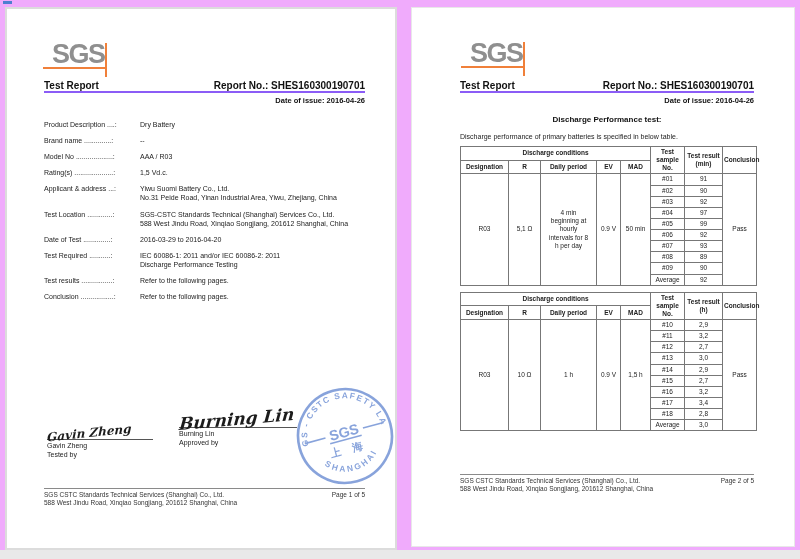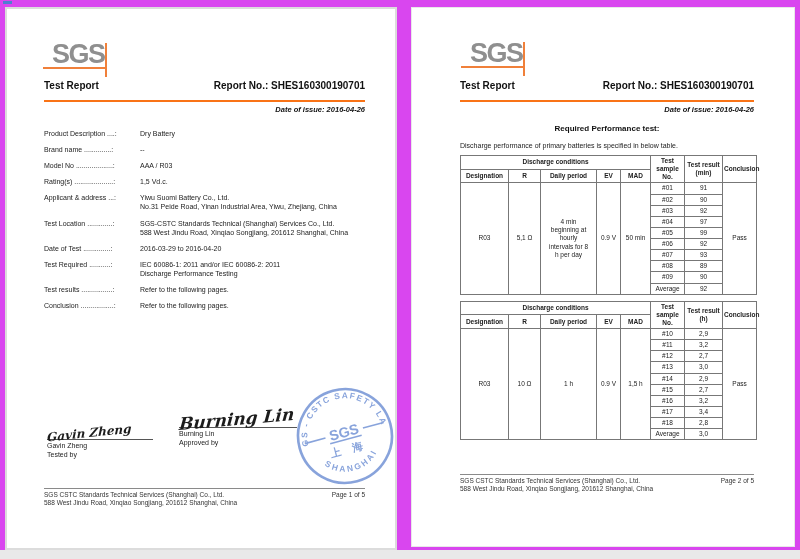--- a/index.html
+++ b/index.html
@@ -1,34 +1,34 @@
 <!DOCTYPE html>
 <html><head>
 <meta charset="utf-8">
 <style>
   * { margin:0; padding:0; box-sizing:border-box; }
   html,body { width:800px; height:559px; background:#ffffff; font-family:"Liberation Sans", sans-serif; overflow:hidden; }
-  .canvas { position:relative; width:800px; height:559px; background:#d946ef; }
+  .canvas { position:relative; width:800px; height:559px; background:#f0abfc; }
   .desk-strip { position:absolute; left:0; top:550px; width:800px; height:9px; background:#e9e9e9; }
   .blue-artifact { position:absolute; left:3px; top:1px; width:9px; height:3px; background:#4d7fd0; }
 
   .page { position:absolute; background:#ffffff; }
   .page-left  { left:5px;  top:7px; width:392px; height:543px; border:2px solid #dcdcdc; }
   .page-right { left:411px; top:7px; width:384px; height:540px; border:1px solid #e8e8e8; }
 
   
   .logo { position:relative; display:inline-block; }
   .logo-text { font-size:27px; font-weight:bold; color:#8f8f8f; letter-spacing:-1.5px; line-height:1; }
   .logo-hline { position:absolute; left:-9px; bottom:-1px; right:-1px; height:2px; background:#f0803a; }
   .logo-vline { position:absolute; right:-2px; top:2px; width:2px; height:34px; background:#f0803a; }
 
   
-  .hdr-row { display:flex; justify-content:space-between; align-items:flex-end; border-bottom:2px solid #f97316; padding-bottom:9px; }
+  .hdr-row { display:flex; justify-content:space-between; align-items:flex-end; border-bottom:2px solid #8b5cf6; padding-bottom:0; }
   .hdr-title, .hdr-reportno { font-size:10px; font-weight:bold; color:#111; }
-  .hdr-date { text-align:right; font-size:7.5px; font-weight:bold; color:#111; margin-top:3px;font-style:italic; }
+  .hdr-date { text-align:right; font-size:7.5px; font-weight:bold; color:#111; margin-top:3px; }
 
   
   .p1-content { padding:0 30px 0 37px; }
   .p1-logo-wrap { margin:32px 0 0 8px; }
   .p1-hdr { margin-top:12px; }
   .fields { margin-top:15px; }
   .field-row { display:flex; font-size:7px; color:#222; margin-bottom:7px; line-height:1.3; }
   .field-label { width:96px; flex-shrink:0; }
   .field-value { flex:1; white-space:pre-line; }
 
@@ -188,21 +188,21 @@
           <span class="logo-vline"></span>
         </div>
       </div>
 
       <div class="hdr-row p2-hdr">
         <span class="hdr-title">Test Report</span>
         <span class="hdr-reportno">Report No.: SHES160300190701</span>
       </div>
       <div class="hdr-date">Date of issue: 2016-04-26</div>
 
-      <div class="test-name">Required Performance test:</div>
+      <div class="test-name">Discharge Performance test:</div>
       <div class="table-intro">Discharge performance of primary batteries is specified in below table.</div>
 
       <table class="results tbl1">
         <colgroup>
           <col style="width:48px">
             <col style="width:32px">
             <col style="width:56px">
             <col style="width:24px">
           <col style="width:30px">
             <col style="width:34px">

